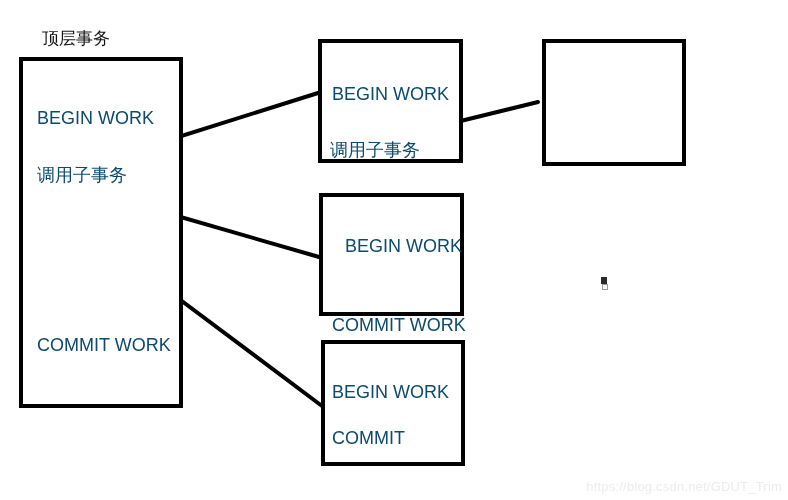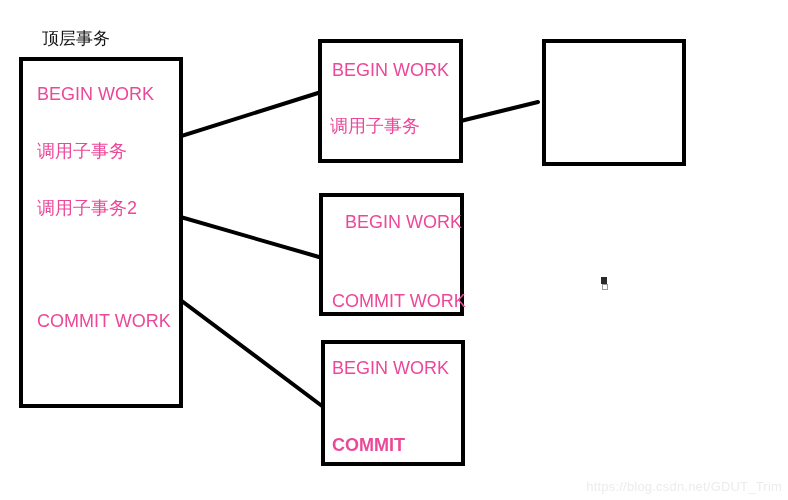--- a/index.html
+++ b/index.html
@@ -31,34 +31,35 @@
   .box-main   { left: 19px;  top: 57px;  width: 164px; height: 351px; }
   .box-sub1   { left: 318px; top: 39px;  width: 145px; height: 124px; }
   .box-sub2   { left: 319px; top: 193px; width: 145px; height: 123px; }
   .box-sub3   { left: 321px; top: 340px; width: 144px; height: 126px; }
   .box-empty  { left: 542px; top: 39px;  width: 144px; height: 127px; }
   .stmt {
     position: absolute;
     font-size: 18px;
     line-height: 1;
     white-space: nowrap;
-    color: #ec4899;
+    color: #0c4a6e;
+    margin-top: 24px;
   }
   
   .box-main .s0 { left: 14px; top: 24px; }
   .box-main .s1 { left: 14px; top: 81px; }
   .box-main .s2 { left: 14px; top: 138px; }
   .box-main .s3 { left: 14px; top: 195px; }
   .box-main .s4 { left: 14px; top: 251px; }
   .box-sub1 .s0 { left: 10px; top: 18px; }
   .box-sub1 .s1 { left: 8px;  top: 74px; }
   .box-sub2 .s0 { left: 22px; top: 16px; }
   .box-sub2 .s1 { left: 9px;  top: 95px; }
   .box-sub3 .s0 { left: 7px;  top: 15px; }
-  .box-sub3 .s1 { left: 7px;  top: 92px; font-weight: bold; }
+  .box-sub3 .s1 { left: 7px;  top: 61px; }
   .connector-layer {
     position: absolute;
     left: 0; top: 0;
     width: 788px; height: 500px;
     pointer-events: none;
   }
   .cursor-artifact {
     position: absolute;
     left: 601px;
     top: 277px;
@@ -98,21 +99,20 @@
     <line x1="146" y1="207" x2="319" y2="257" stroke="#000000" stroke-width="4" stroke-linecap="round"></line>
     <line x1="143" y1="272" x2="322" y2="406" stroke="#000000" stroke-width="4" stroke-linecap="round"></line>
     <line x1="428" y1="129" x2="538" y2="102" stroke="#000000" stroke-width="4" stroke-linecap="round"></line>
   </svg>
 
   <div class="diagram-title">顶层事务</div>
 
   <div class="node-box box-main">
     <span class="stmt s0">BEGIN WORK</span>
     <span class="stmt s1">调用子事务</span>
-    <span class="stmt s2">调用子事务2</span>
     <span class="stmt s4">COMMIT WORK</span>
   </div>
 
   <div class="node-box box-sub1">
     <span class="stmt s0">BEGIN WORK</span>
     <span class="stmt s1">调用子事务</span>
   </div>
 
   <div class="node-box box-sub2">
     <span class="stmt s0">BEGIN WORK</span>

